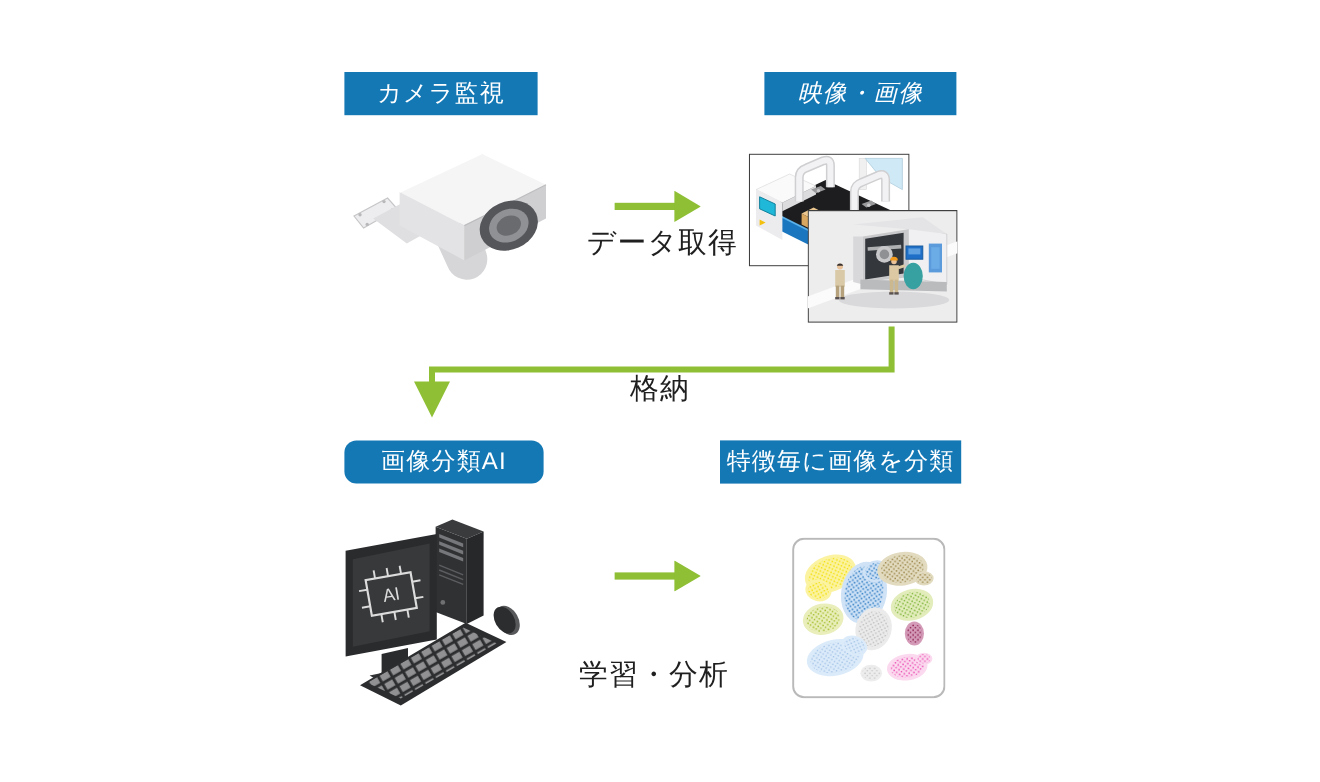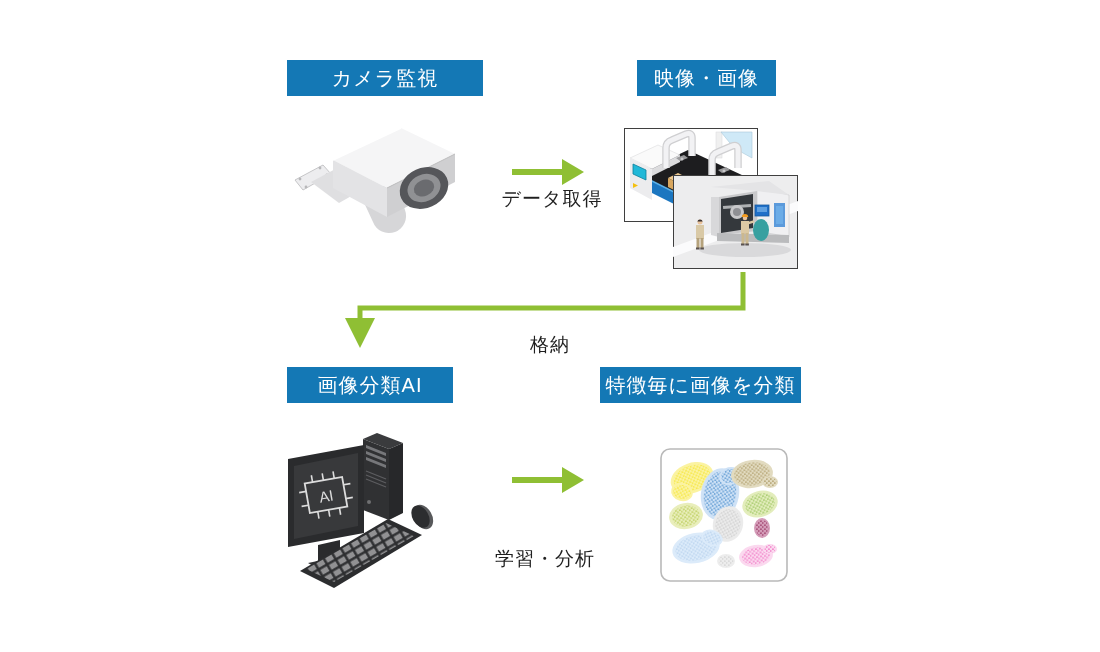--- a/index.html
+++ b/index.html
@@ -6,32 +6,32 @@
   #canvas{
     position:relative;width:1100px;height:652px;background:#ffffff;
     font-family:"Liberation Sans","DejaVu Sans",sans-serif;overflow:hidden;
   }
   .abs{position:absolute;}
   .label{
     background:#1478b5;color:#ffffff;font-size:20px;height:36px;line-height:36px;
     text-align:center;box-sizing:border-box;letter-spacing:1px;
   }
   .annot{
-    color:#1f1f1f;font-size:19px;text-align:center;letter-spacing:1px;
+    color:#1f1f1f;font-size:24px;text-align:center;letter-spacing:1px;
   }
   svg{display:block;}
 </style>
 </head>
 <body>
 
 <div id="canvas">
 
-  <div class="label abs" style="left:287px;top:60px;width:196px;">カメラ監視</div>
-  <div class="label abs" style="left:637px;top:60px;width:139px;">映像・画像</div>
-  <div class="label abs" style="left:287px;top:367px;width:166px;">画像分類AI</div>
+  <div class="label abs" style="left:287px;top:60px;width:161px;">カメラ監視</div>
+  <div class="label abs" style="left:637px;top:60px;width:160px;font-style:italic;">映像・画像</div>
+  <div class="label abs" style="left:287px;top:367px;width:166px;border-radius:10px;">画像分類AI</div>
   <div class="label abs" style="left:600px;top:367px;width:201px;">特徴毎に画像を分類</div>
 
   <svg class="abs" style="left:283px;top:118px;" width="180" height="130" viewBox="0 0 180 130">
 
     <polygon points="12,62 40,47 48,56 20,72" fill="#ededef" stroke="#c6c6c8" stroke-width="1"></polygon>
     <circle cx="17" cy="61" r="1.4" fill="#b8b8ba"></circle>
       <circle cx="37" cy="50" r="1.4" fill="#b8b8ba"></circle>
     <circle cx="23" cy="69" r="1.4" fill="#b8b8ba"></circle>
       <circle cx="44" cy="57" r="1.4" fill="#b8b8ba"></circle>
 
@@ -128,21 +128,21 @@
       <rect x="27.5" y="63" width="3" height="10" fill="#b5a27c"></rect>
       <rect x="23" y="72.5" width="3.6" height="2" fill="#5a5250"></rect>
       <rect x="27.3" y="72.5" width="3.6" height="2" fill="#5a5250"></rect>
     </g>
   </svg>
 
   <svg class="abs" style="left:345px;top:268px;" width="410" height="85" viewBox="0 0 410 85">
     <polyline points="398,4 398,40 15,40 15,52" fill="none" stroke="#8fbf34" stroke-width="5"></polyline>
     <polygon points="0,50 30,50 15,80" fill="#8fbf34"></polygon>
   </svg>
-  <div class="annot abs" style="left:470px;top:332px;width:160px;">格納</div>
+  <div class="annot abs" style="left:470px;top:308px;width:160px;">格納</div>
 
   <svg class="abs" style="left:282px;top:425px;" width="190" height="185" viewBox="0 0 190 185">
     <defs>
       <pattern id="keys" width="10" height="8" patternUnits="userSpaceOnUse" patternTransform="rotate(-30)">
         <rect x="0.6" y="0.6" width="7.6" height="5.6" fill="#919193"></rect>
       </pattern>
     </defs>
 
     <g>
       <polygon points="81,14 95,8 121,18 107,24" fill="#3a3b3d"></polygon>

